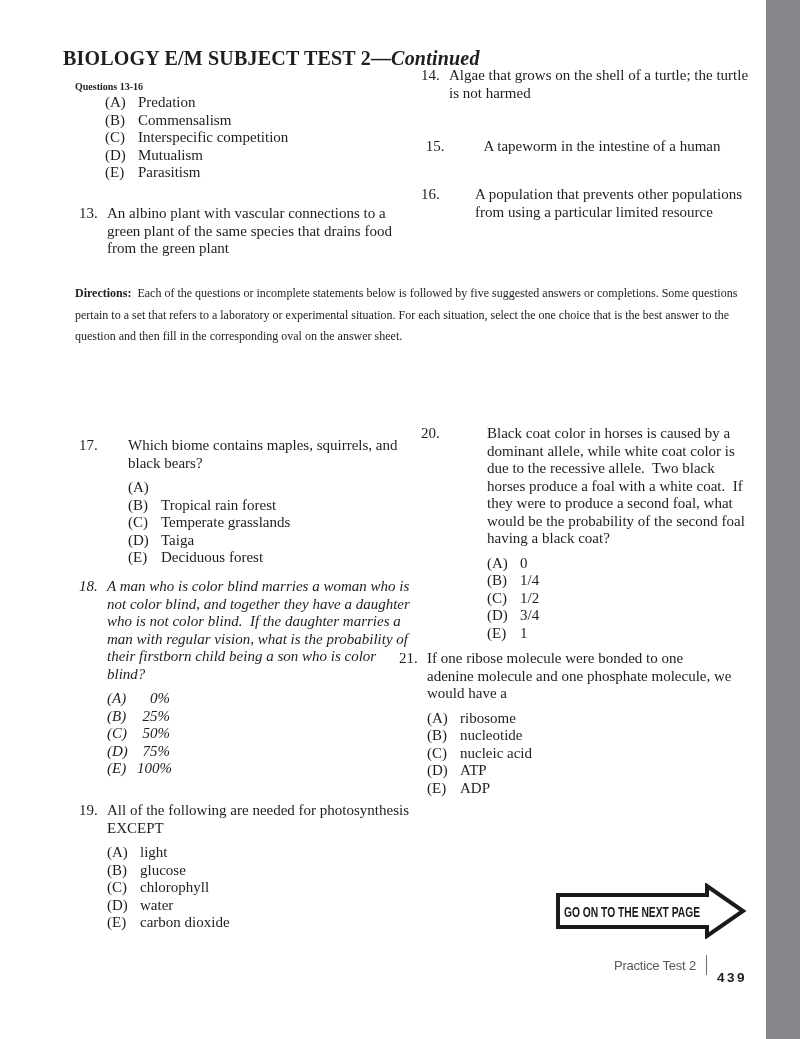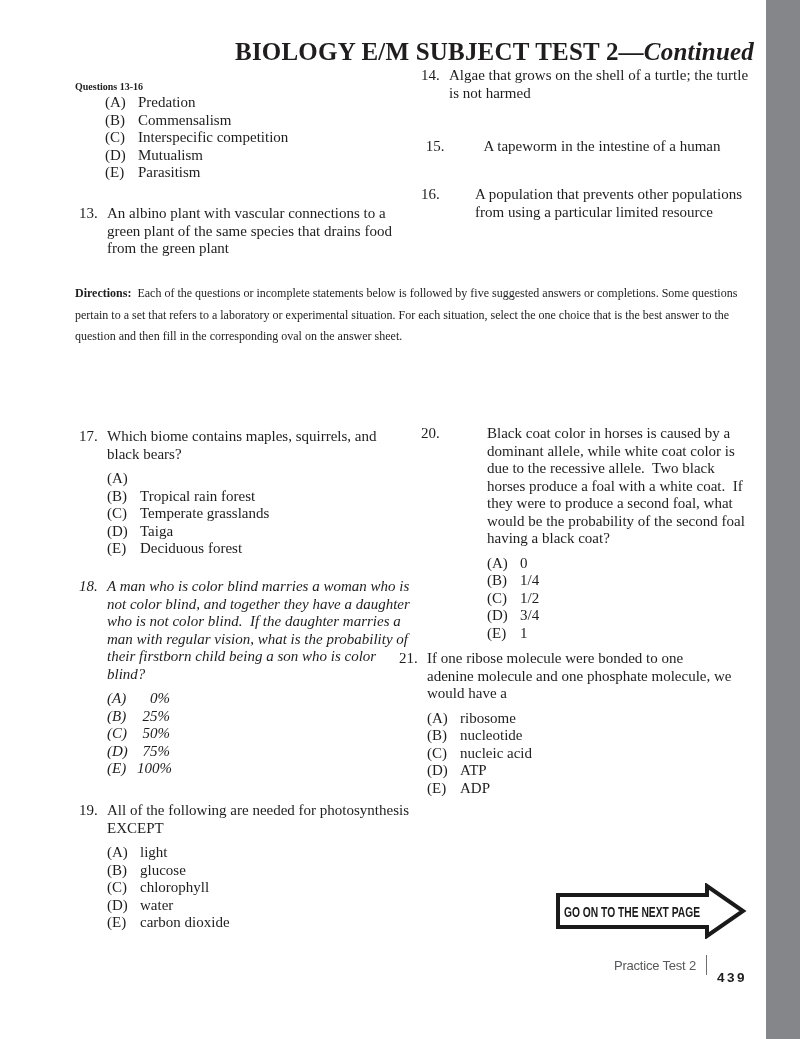--- a/index.html
+++ b/index.html
@@ -6,21 +6,21 @@
   .page {
     position:relative; width:800px; height:1039px; background:#ffffff;
     font-family:"Liberation Serif", serif; color:#1f1d1e; overflow:hidden;
   }
   .edge-bar {
     position:absolute; top:0; right:0; width:34px; height:1039px;
     background:#84868a;
   }
   .title {
     position:absolute; top:34px; left:50px; width:700px;
-    text-align:right; font-size:25px; font-weight:bold; margin:4px;
+    text-align:left; font-size:20px; font-weight:bold; margin:13px;
     letter-spacing:0.2px;
   }
   .title .cont { font-style:italic; }
   .set-header {
     position:absolute; left:75px; top:81px; font-size:10px; font-weight:bold;
   }
   .set-choices {
     position:absolute; left:105px; top:94px; font-size:15px; line-height:17.5px;
   }
   .q {
@@ -112,21 +112,21 @@
 
   <div class="q" style="left:421px; top:186px; width:334px;gap:26px;">
     <span class="qnum">16.</span>
     <div class="qbody">
         <p class="qtext">A population that prevents other populations from using a particular limited resource</p>
       </div>
   </div>
 
   <p class="directions"><span class="dlabel">Directions:</span><span class="dtext">Each of the questions or incomplete statements below is followed by five suggested answers or completions.  Some questions pertain to a set that refers to a laboratory or experimental situation. For each situation, select the one choice that is the best answer to the question and then fill in the corresponding oval on the answer sheet.</span></p>
 
-  <div class="q" style="left:79px; top:428px; width:330px;">
+  <div class="q" style="left:79px; top:437px; width:330px;gap:21px;">
     <span class="qnum">17.</span>
     <div class="qbody">
       <p class="qtext">Which biome contains maples, squirrels, and black bears?</p>
       <div class="choices">
         <div class="choice">
             <span class="cletter">(A)</span>
           </div>
         <div class="choice">
             <span class="cletter">(B)</span>
             <span class="ctext">Tropical rain forest</span>

